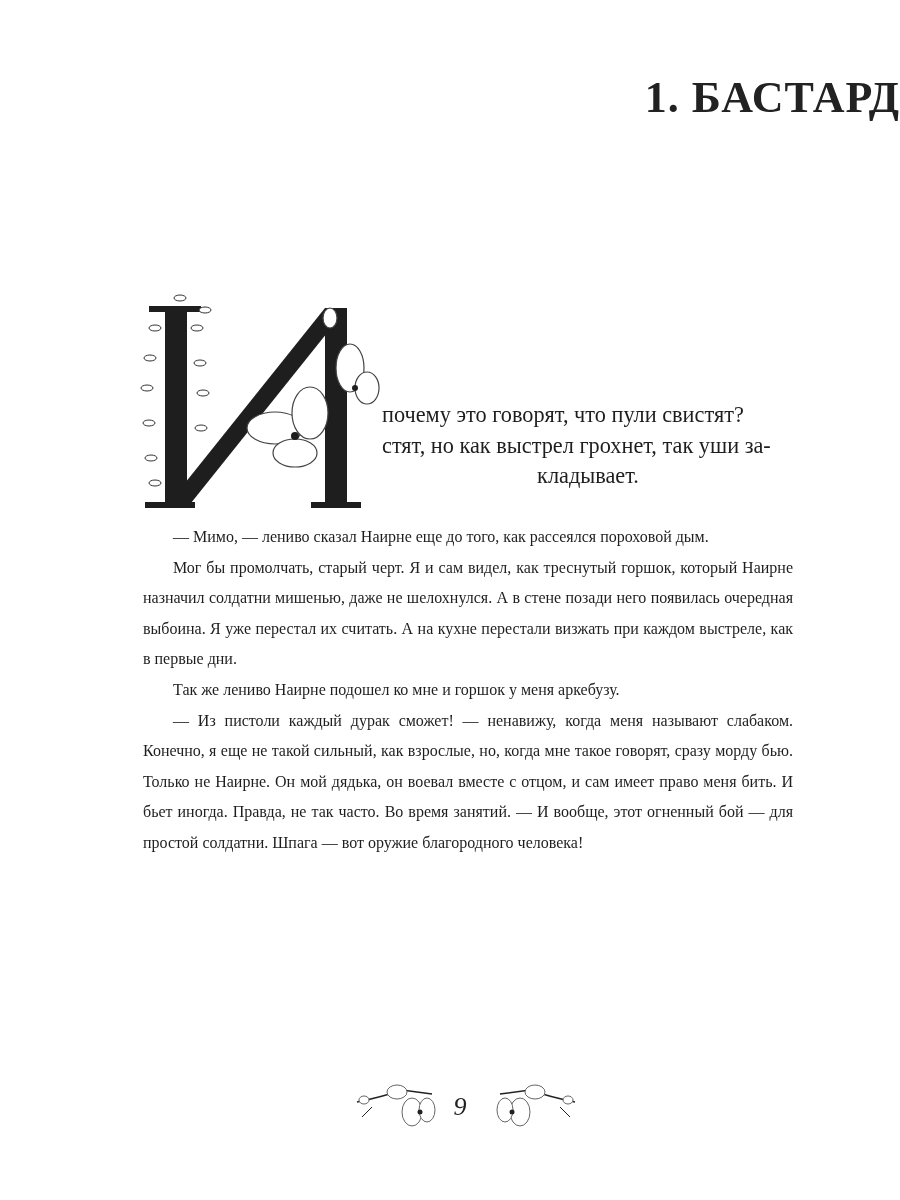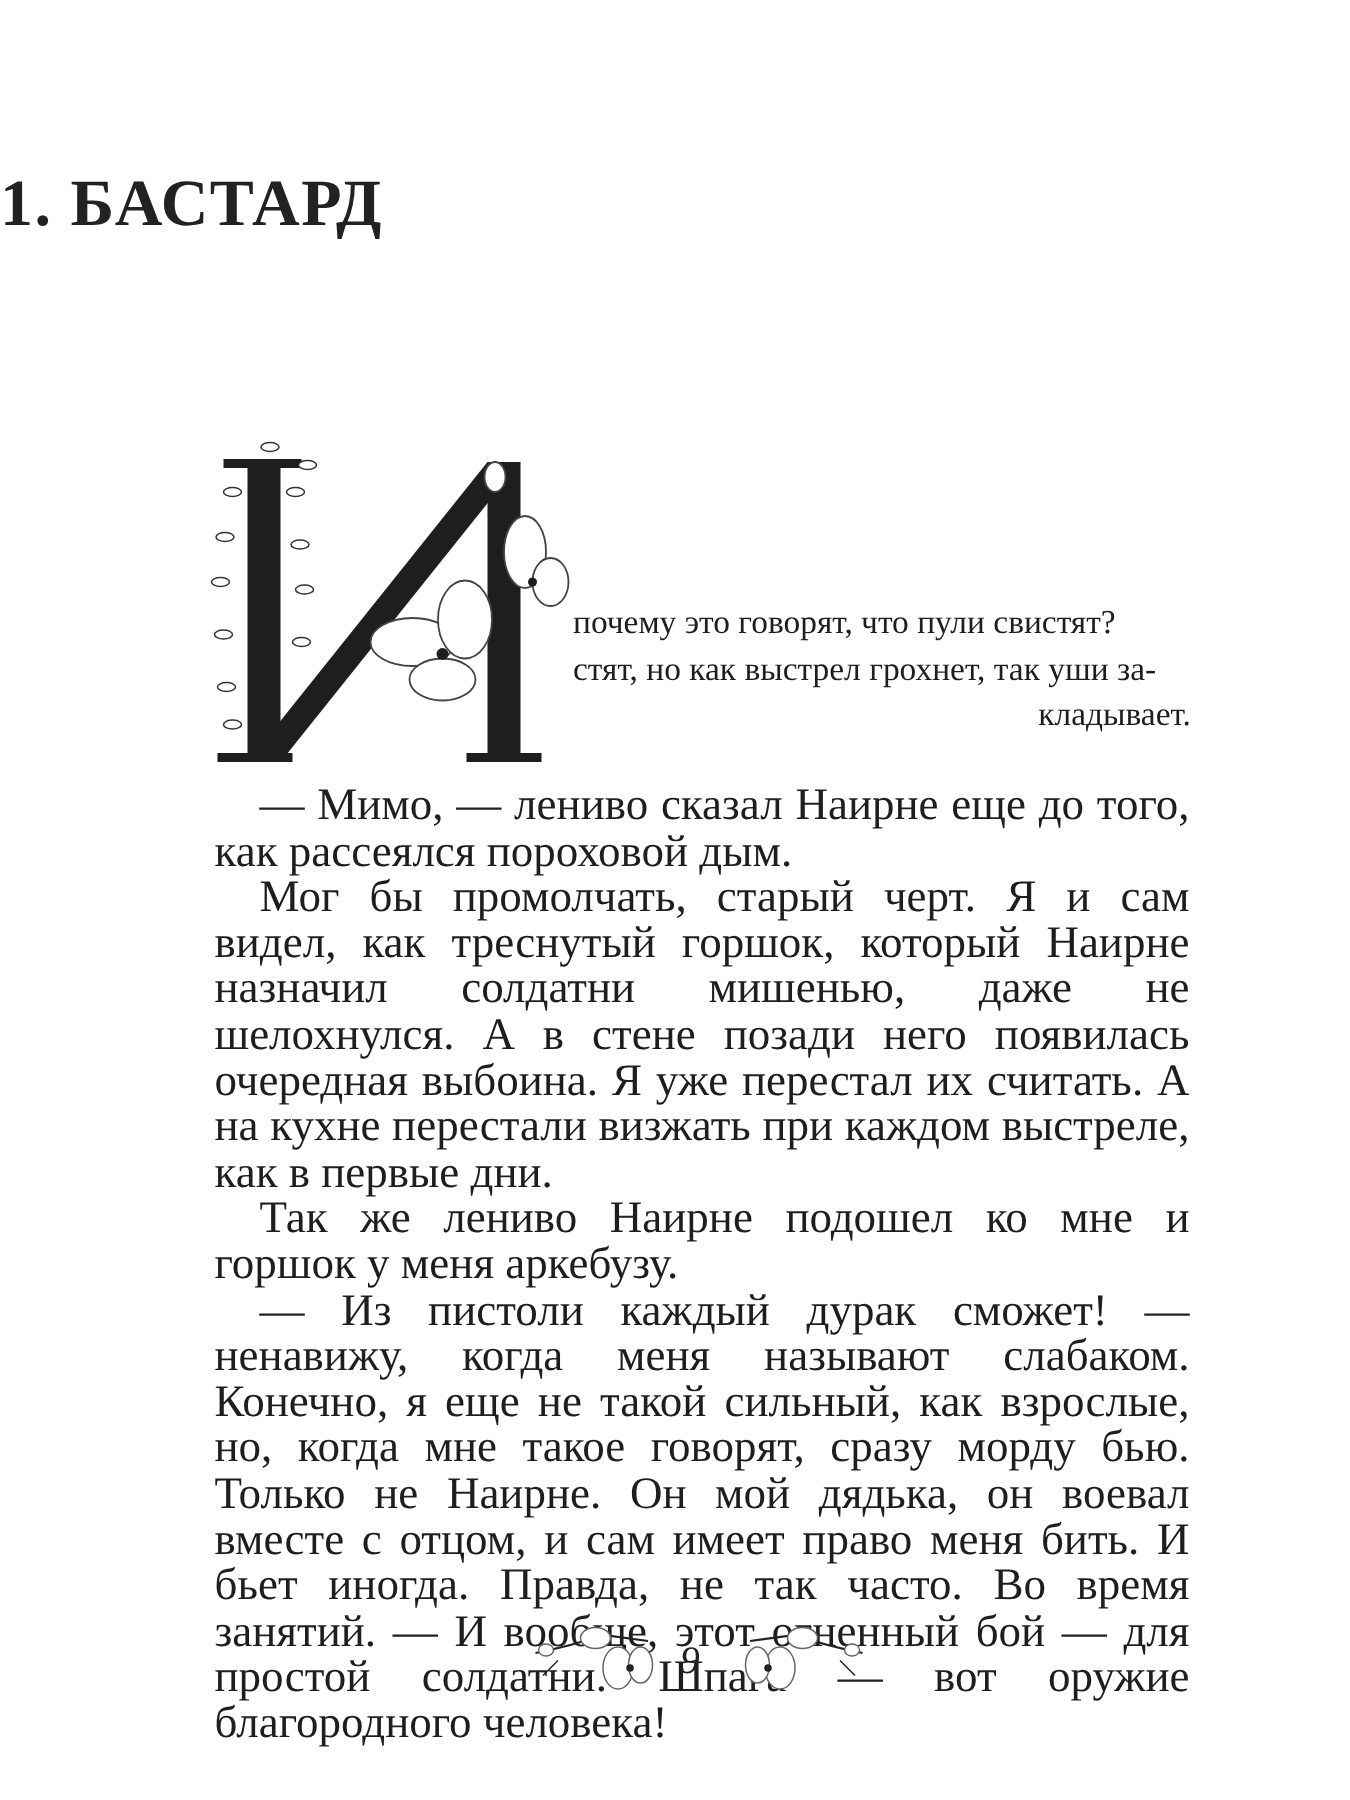--- a/index.html
+++ b/index.html
@@ -1,18 +1,18 @@
 <!DOCTYPE html>
 <html><head>
   <meta charset="utf-8">
   <style>
     html, body { margin: 0; padding: 0; background: #ffffff; }
     body { width: 900px; height: 1200px; position: relative; overflow: hidden; color: #1e1e1e; font-family: "Liberation Serif", "DejaVu Serif", serif; }
-    .title { position: absolute; top: 72px; left: 0; width: 900px; text-align: left; font-size: 44px; font-weight: bold; letter-spacing: 1px; color: #222; margin-top: 38px; }
-    .body-text { position: absolute; left: 143px; width: 650px; font-size: 30px; line-height: 30.6px; text-align: justify; }
+    .title { position: absolute; top: 72px; left: 0; width: 900px; text-align: right; font-size: 44px; font-weight: bold; letter-spacing: 1px; color: #222; }
+    .body-text { position: absolute; left: 143px; width: 650px; font-size: 16px; line-height: 30.6px; text-align: justify; }
     .dropcap { position: absolute; left: 135px; top: 288px; width: 245px; height: 225px; }
     .intro { position: absolute; left: 382px; top: 381px; width: 412px; font-size: 22.3px; line-height: 30.6px; text-align: justify; margin-top: 19px; }
     .intro p { margin: 0; }
     .main { top: 522px; }
     .main p { margin: 0; text-indent: 30px; }
     .page-num { position: absolute; left: 440px; top: 1092px; width: 40px; text-align: center; font-size: 26px; font-style: italic; color: #222; }
     .orn-left { position: absolute; left: 352px; top: 1072px; width: 90px; height: 60px; }
     .orn-right { position: absolute; left: 490px; top: 1072px; width: 90px; height: 60px; }
   </style>
 </head>
@@ -56,21 +56,21 @@
       <ellipse cx="195" cy="30" rx="7" ry="10"></ellipse>
     </g>
     <circle cx="160" cy="148" r="4" fill="#1e1e1e"></circle>
     <circle cx="220" cy="100" r="3" fill="#1e1e1e"></circle>
   </svg>
 </div>
 
 <div class="intro">
   <p>почему это говорят, что пули свистят?</p>
   <p>стят, но как выстрел грохнет, так уши за-</p>
-  <p style="text-align:right">кладывает.</p>
+  <p style="text-align:center">кладывает.</p>
 </div>
 
 <div class="body-text main">
   <p>— Мимо, — лениво сказал Наирне еще до того, как рассеялся пороховой дым.</p>
   <p>Мог бы промолчать, старый черт. Я и сам видел, как треснутый горшок, который Наирне назначил солдатни мишенью, даже не шелохнулся. А в стене позади него появилась очередная выбоина. Я уже перестал их считать. А на кухне перестали визжать при каждом выстреле, как в первые дни.</p>
   <p>Так же лениво Наирне подошел ко мне и горшок у меня аркебузу.</p>
   <p>— Из пистоли каждый дурак сможет! — ненавижу, когда меня называют слабаком. Конечно, я еще не такой сильный, как взрослые, но, когда мне такое говорят, сразу морду бью. Только не Наирне. Он мой дядька, он воевал вместе с отцом, и сам имеет право меня бить. И бьет иногда. Правда, не так часто. Во время занятий. — И вообще, этот огненный бой — для простой солдатни. Шпага — вот оружие благородного человека!</p>
 </div>
 
 <div class="orn-left">

